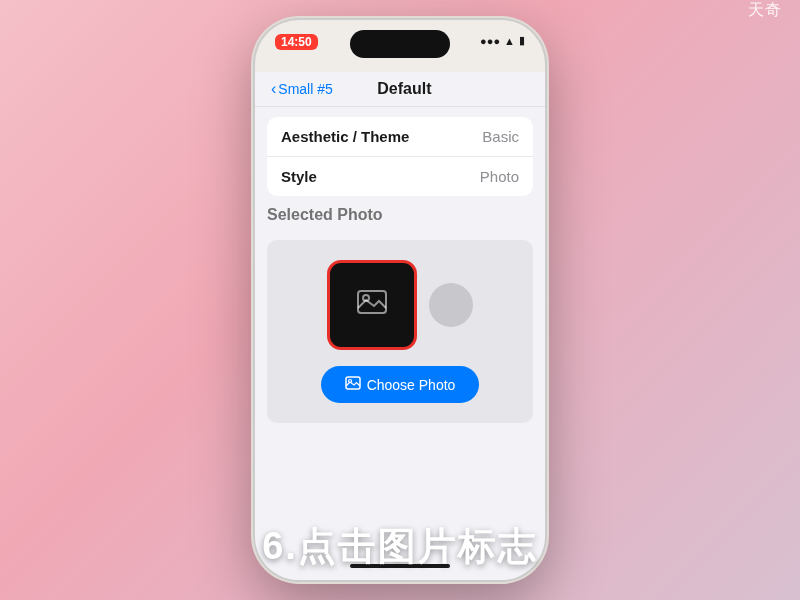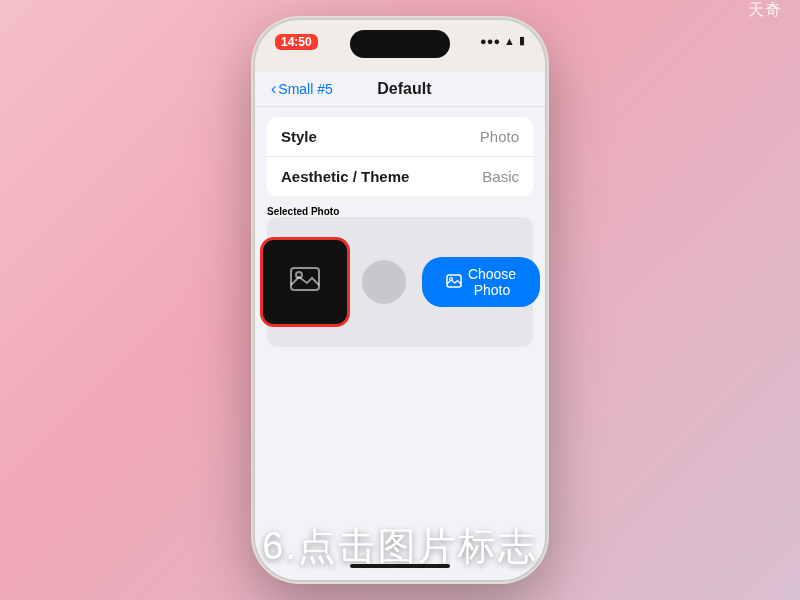--- a/index.html
+++ b/index.html
@@ -35,21 +35,21 @@
 
     .subtitle-overlay {
       position: absolute;
       bottom: 28px;
       left: 0;
       right: 0;
       text-align: center;
       z-index: 10;
       color: white;
       font-size: 38px;
-      font-weight: 400;
+      font-weight: 700;
       text-shadow: 0 2px 6px rgba(0,0,0,0.4);
       letter-spacing: 2px;
     }
 
     
     .phone {
       position: relative;
       width: 290px;
       height: 560px;
       background: #f0ece8;
@@ -188,35 +188,35 @@
       font-size: 15px;
       color: #8e8e93;
     }
 
     
     .selected-photo-section {
       margin: 10px 12px 0 12px;
     }
 
     .selected-photo-label {
-      font-size: 10px;
+      font-size: 16px;
       font-weight: 600;
-      color: #000000;
-      margin-bottom: 0;
+      color: #737373;
+      margin-bottom: 16px;
     }
 
     .photo-content-area {
       background: #e5e5ea;
       border-radius: 10px;
       padding: 20px;
       display: flex;
       align-items: center;
       justify-content: center;
       gap: 16px;
-      flex-direction: row;
+      flex-direction: column;
     }
 
     .photo-thumbnails-row {
       display: flex;
       align-items: center;
       gap: 12px;
     }
 
     .photo-thumbnail {
       width: 90px;
@@ -303,26 +303,26 @@
       <div class="nav-back">
         <span class="nav-chevron">‹</span>
         <span>Small #5</span>
       </div>
       <span class="nav-title">Default</span>
       <div class="nav-spacer"></div>
     </div>
 
     <div class="settings-section">
       <div class="settings-row">
+        <span class="settings-label">Aesthetic / Theme</span>
+        <span class="settings-value">Basic</span>
+      </div>
+      <div class="settings-row">
         <span class="settings-label">Style</span>
         <span class="settings-value">Photo</span>
-      </div>
-      <div class="settings-row">
-        <span class="settings-label">Aesthetic / Theme</span>
-        <span class="settings-value">Basic</span>
       </div>
     </div>
 
     <div class="selected-photo-section">
       <div class="selected-photo-label">Selected Photo</div>
       <div class="photo-content-area">
         <div class="photo-thumbnails-row">
           <div class="photo-thumbnail">
             <span class="photo-icon">
               <svg width="32" height="32" viewBox="0 0 32 32" fill="none" xmlns="http://www.w3.org/2000/svg">

